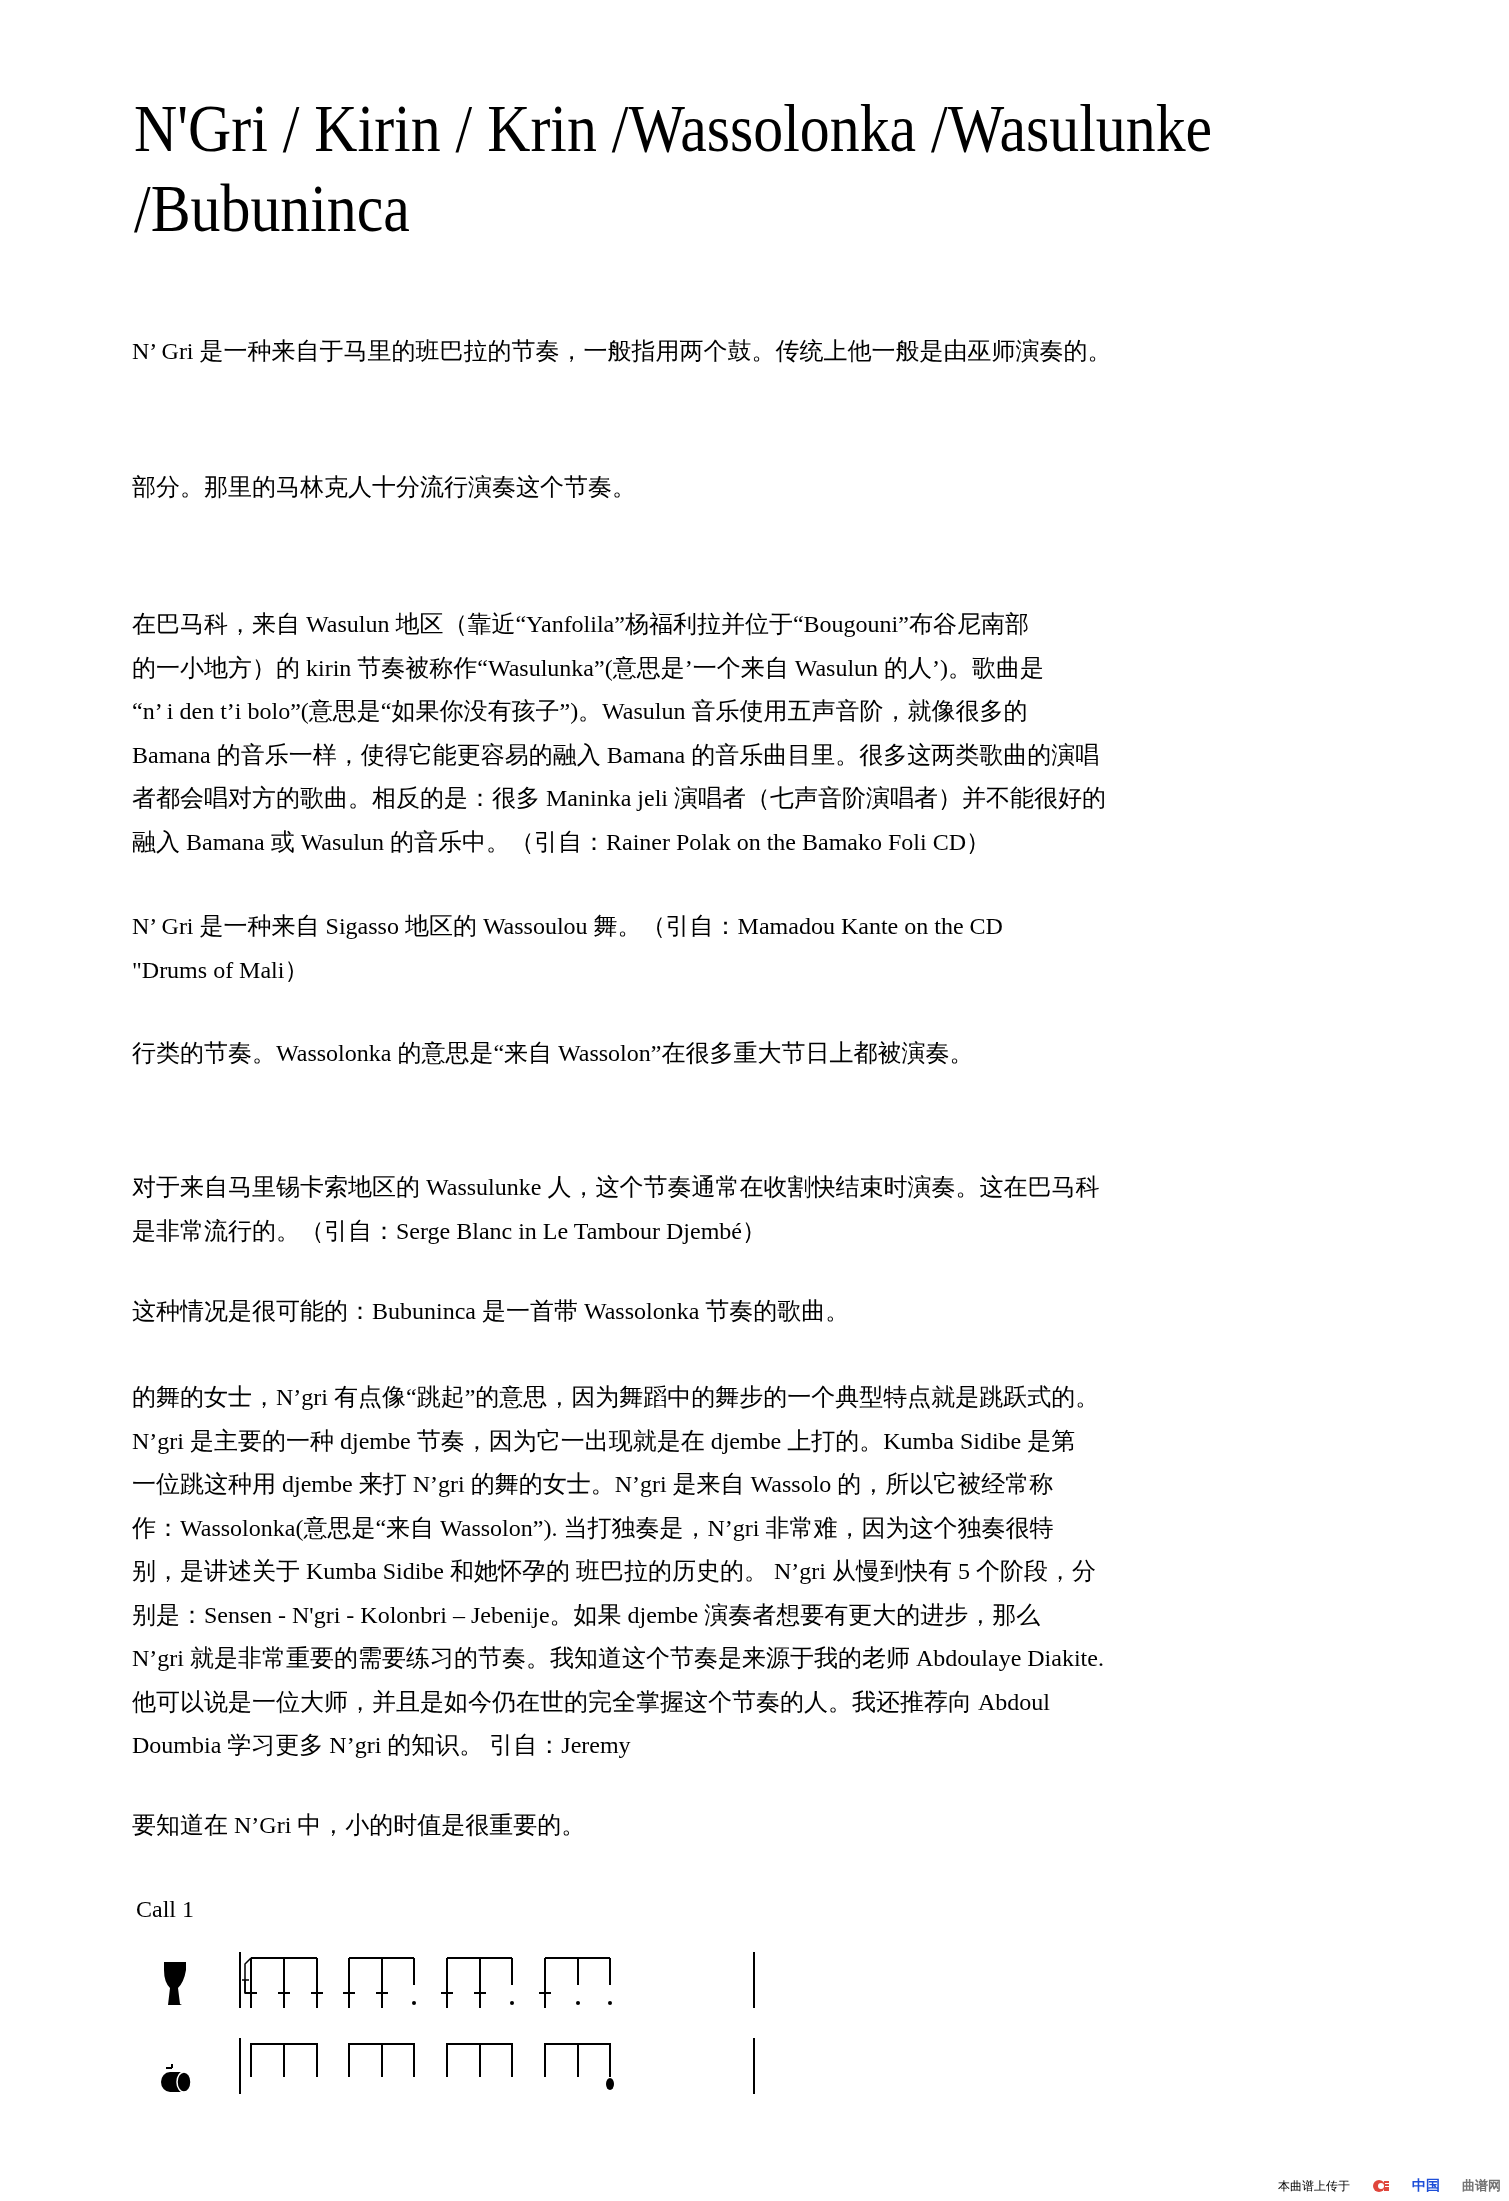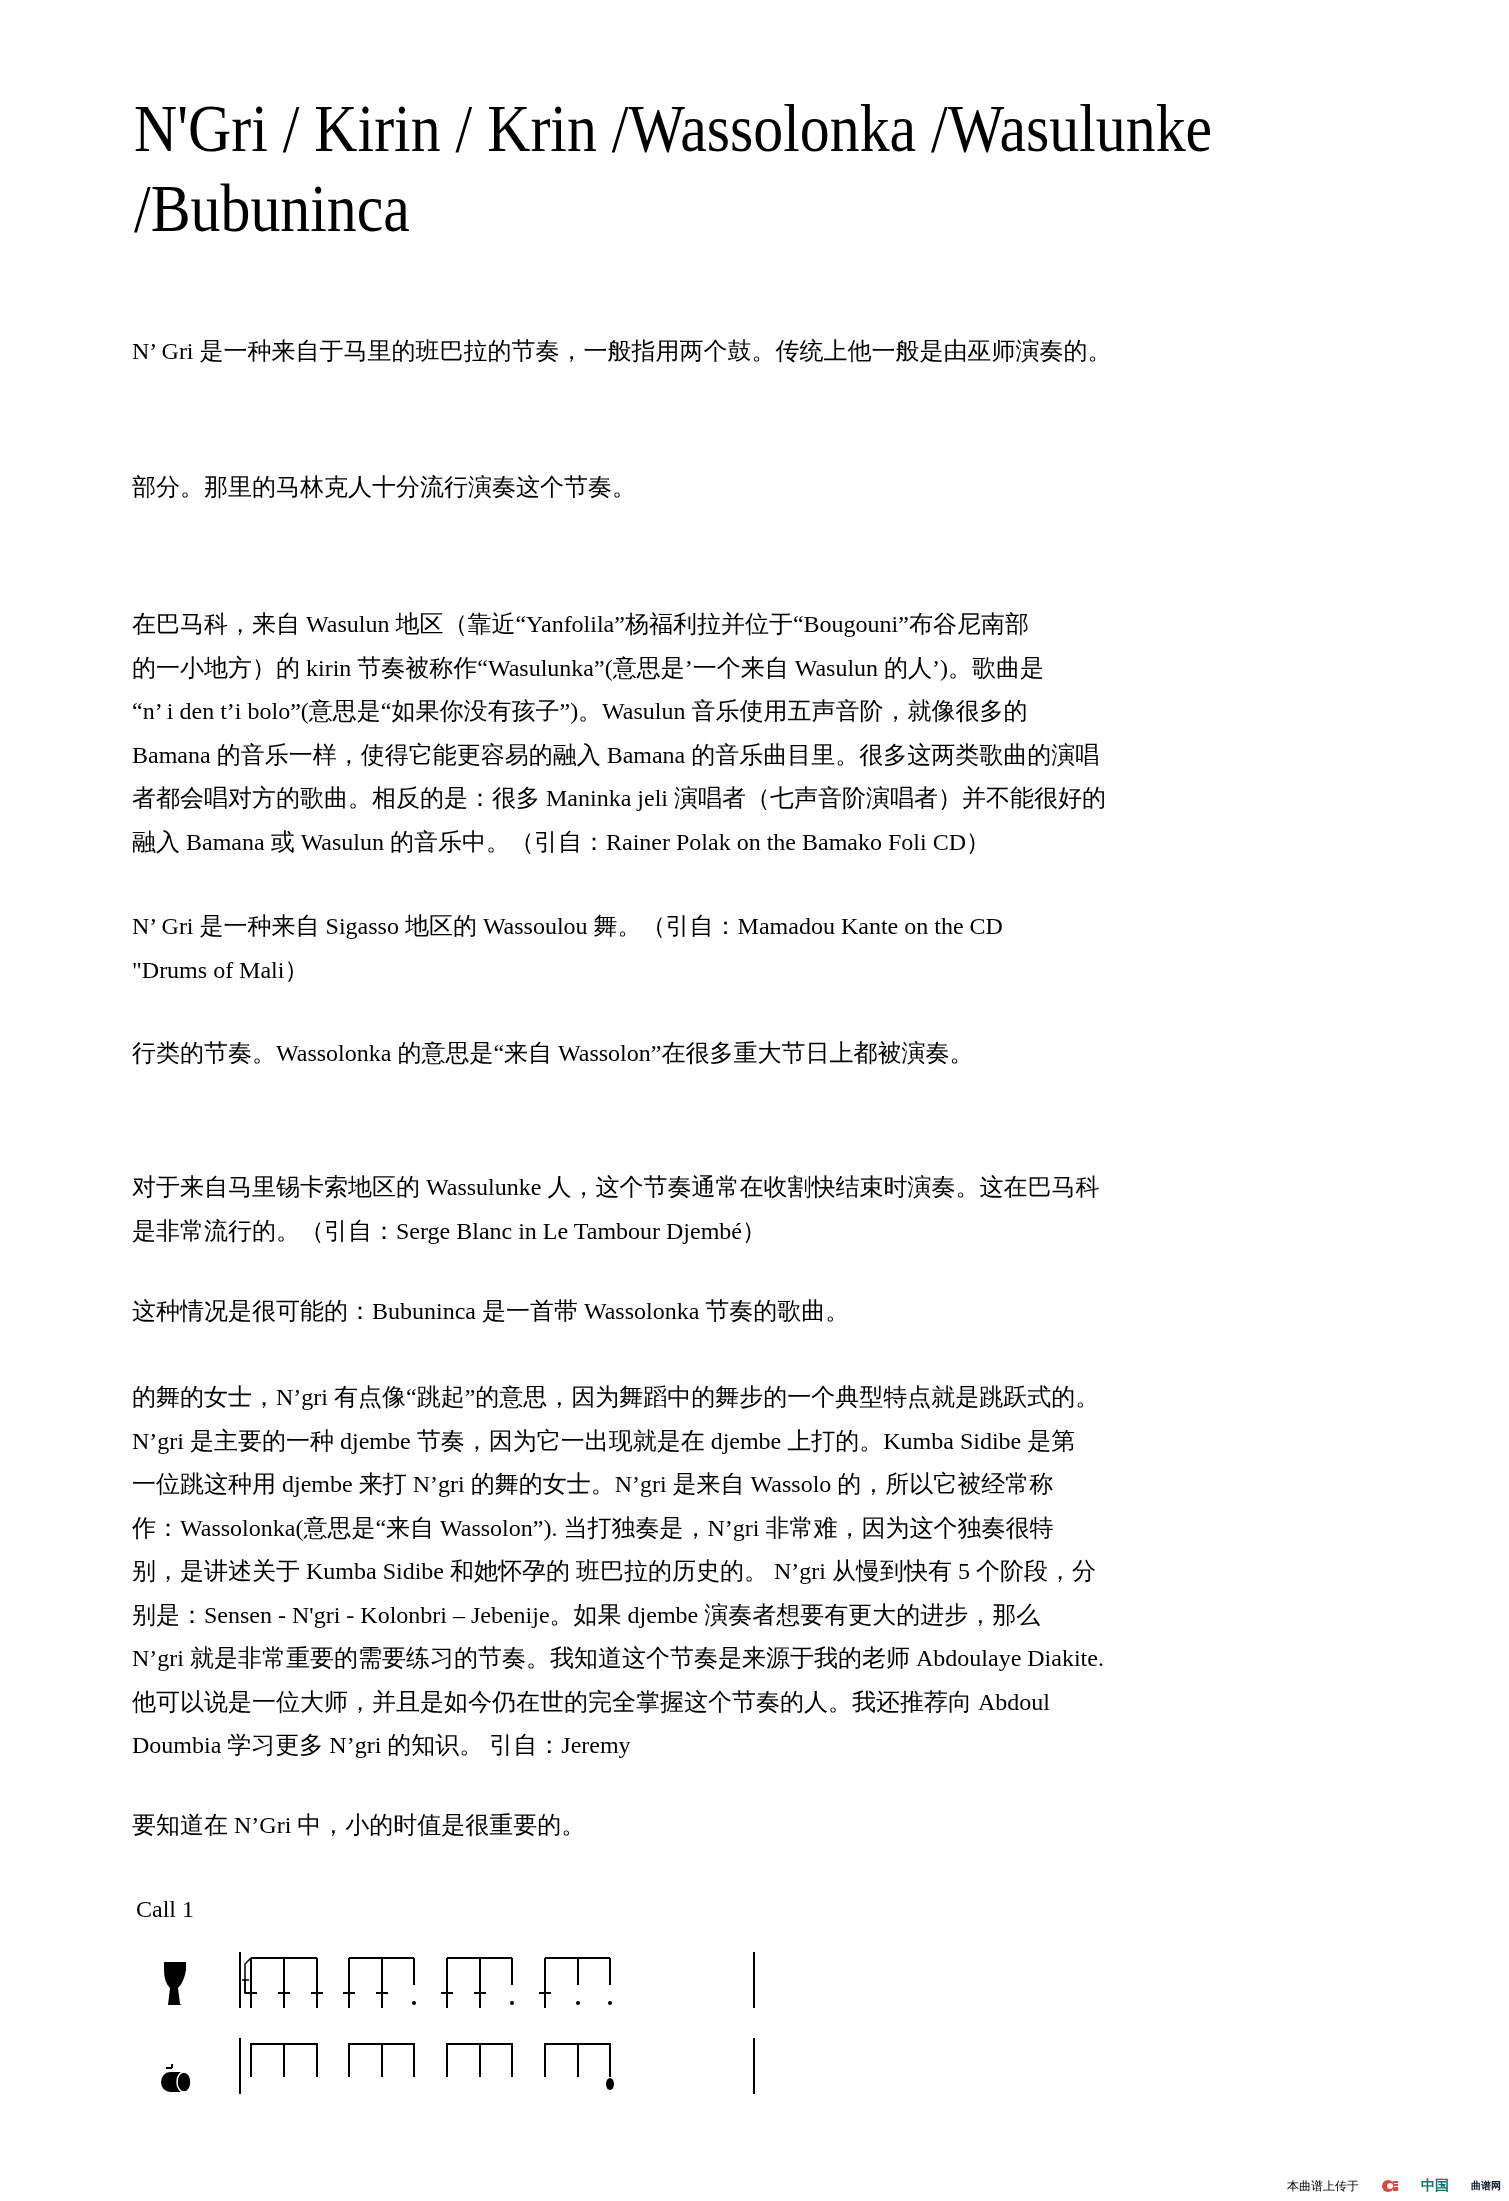--- a/index.html
+++ b/index.html
@@ -8,22 +8,22 @@
   .title { position:absolute; left:134px; top:88px; width:1300px;
            font-size:68px; line-height:80px; letter-spacing:0px;
            transform:scaleX(0.88); transform-origin:left top; white-space:nowrap; }
   .title div { height:80px; }
   .para { position:absolute; left:132px; font-size:24px; line-height:43.5px; white-space:nowrap; }
   .para div { height:43.5px; }
   .call-label { position:absolute; left:136px; top:1896px; font-size:24px;text-align:center; }
   .staff { position:absolute; left:0; top:0; }
   .footer { position:absolute; right:8px; bottom:6px; font-family:"DejaVu Sans",sans-serif;
             font-size:12px; display:flex; align-items:center; gap:22px; }
-  .footer .brand { font-weight:bold; font-size:14px; color:#0f766e; }
-  .footer .brand2 { font-weight:bold; font-size:10px; color:#0f172a; }
+  .footer .brand { font-weight:bold; font-size:14px; color:#1d4ed8; }
+  .footer .brand2 { font-weight:bold; font-size:13px; color:#737373; }
   .footer .logo { width:18px; height:14px; position:relative; }
 </style>
 </head>
 <body>
 
 <div class="title">
   <div>N'Gri  /  Kirin  /  Krin  /Wassolonka  /Wasulunke</div>
   <div>/Bubuninca</div>
 </div>
 

